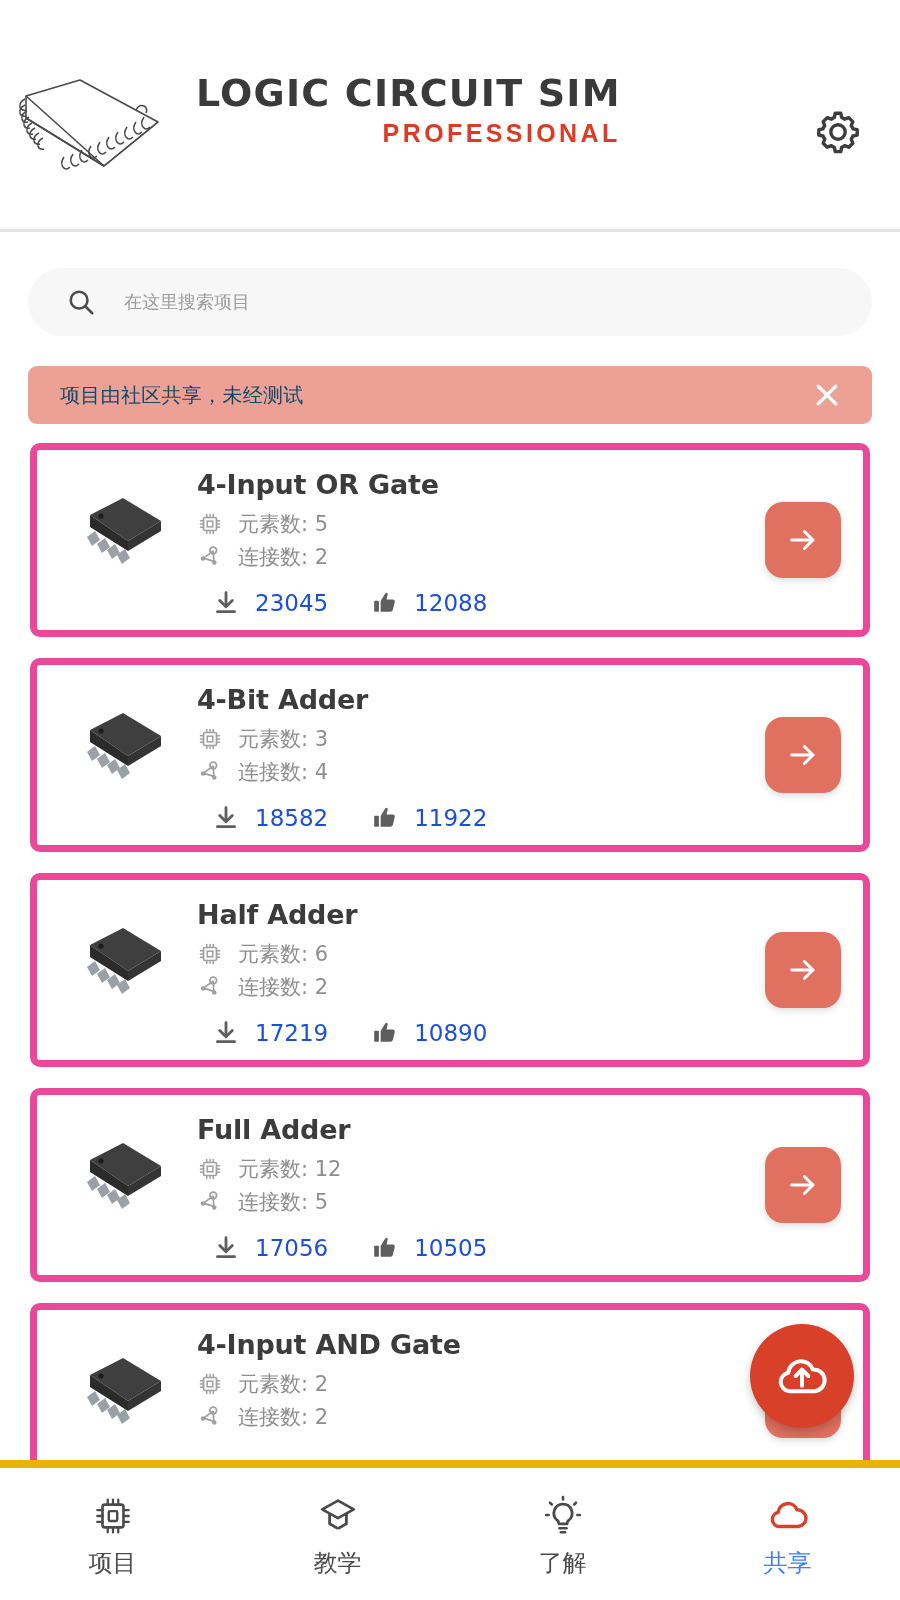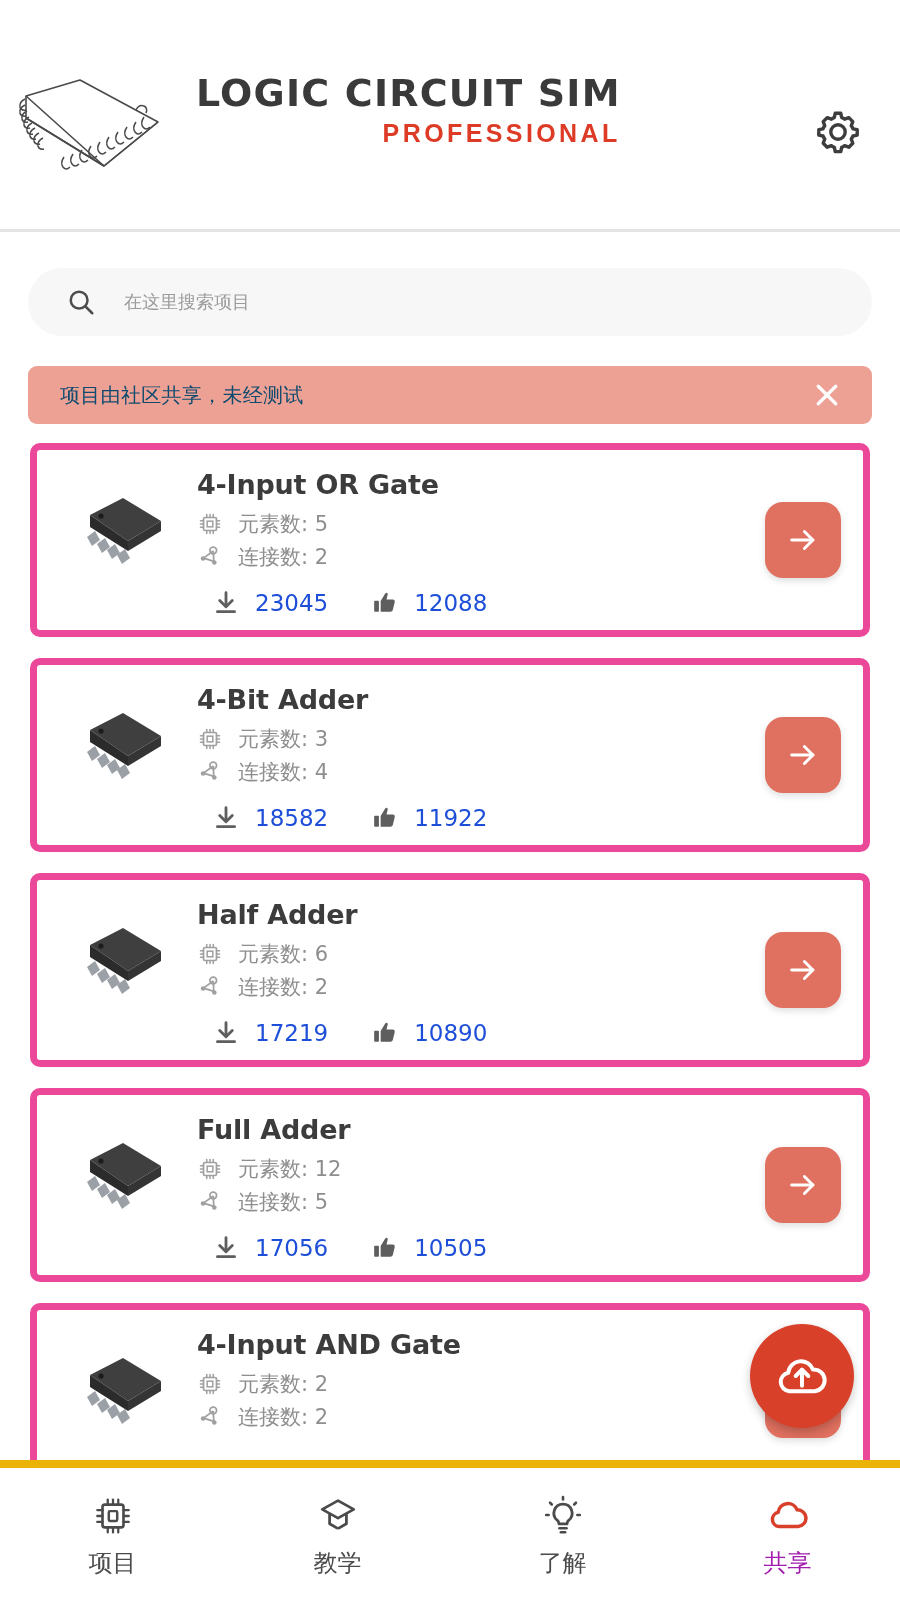--- a/index.html
+++ b/index.html
@@ -192,21 +192,21 @@
     cursor: pointer;
     padding-top: 6px;
   }
   .nav-icon { width: 42px; height: 42px; }
   .nav-label {
     margin-top: 10px;
     font-size: 24px;
     color: #4b4b4b;
     font-family: "DejaVu Sans", sans-serif;
   }
-  .nav-item.active .nav-label { color: #a21caf; }
+  .nav-item.active .nav-label { color: #3b82f6; }
 </style>
 </head>
 <body>
 
 <div id="app">
 
   <div class="header">
     <div class="logo-wrap">
       <svg class="chip-logo" viewBox="0 0 172 112">
         <g fill="none" stroke="#4a4a4a" stroke-width="1.6" stroke-linejoin="round">

